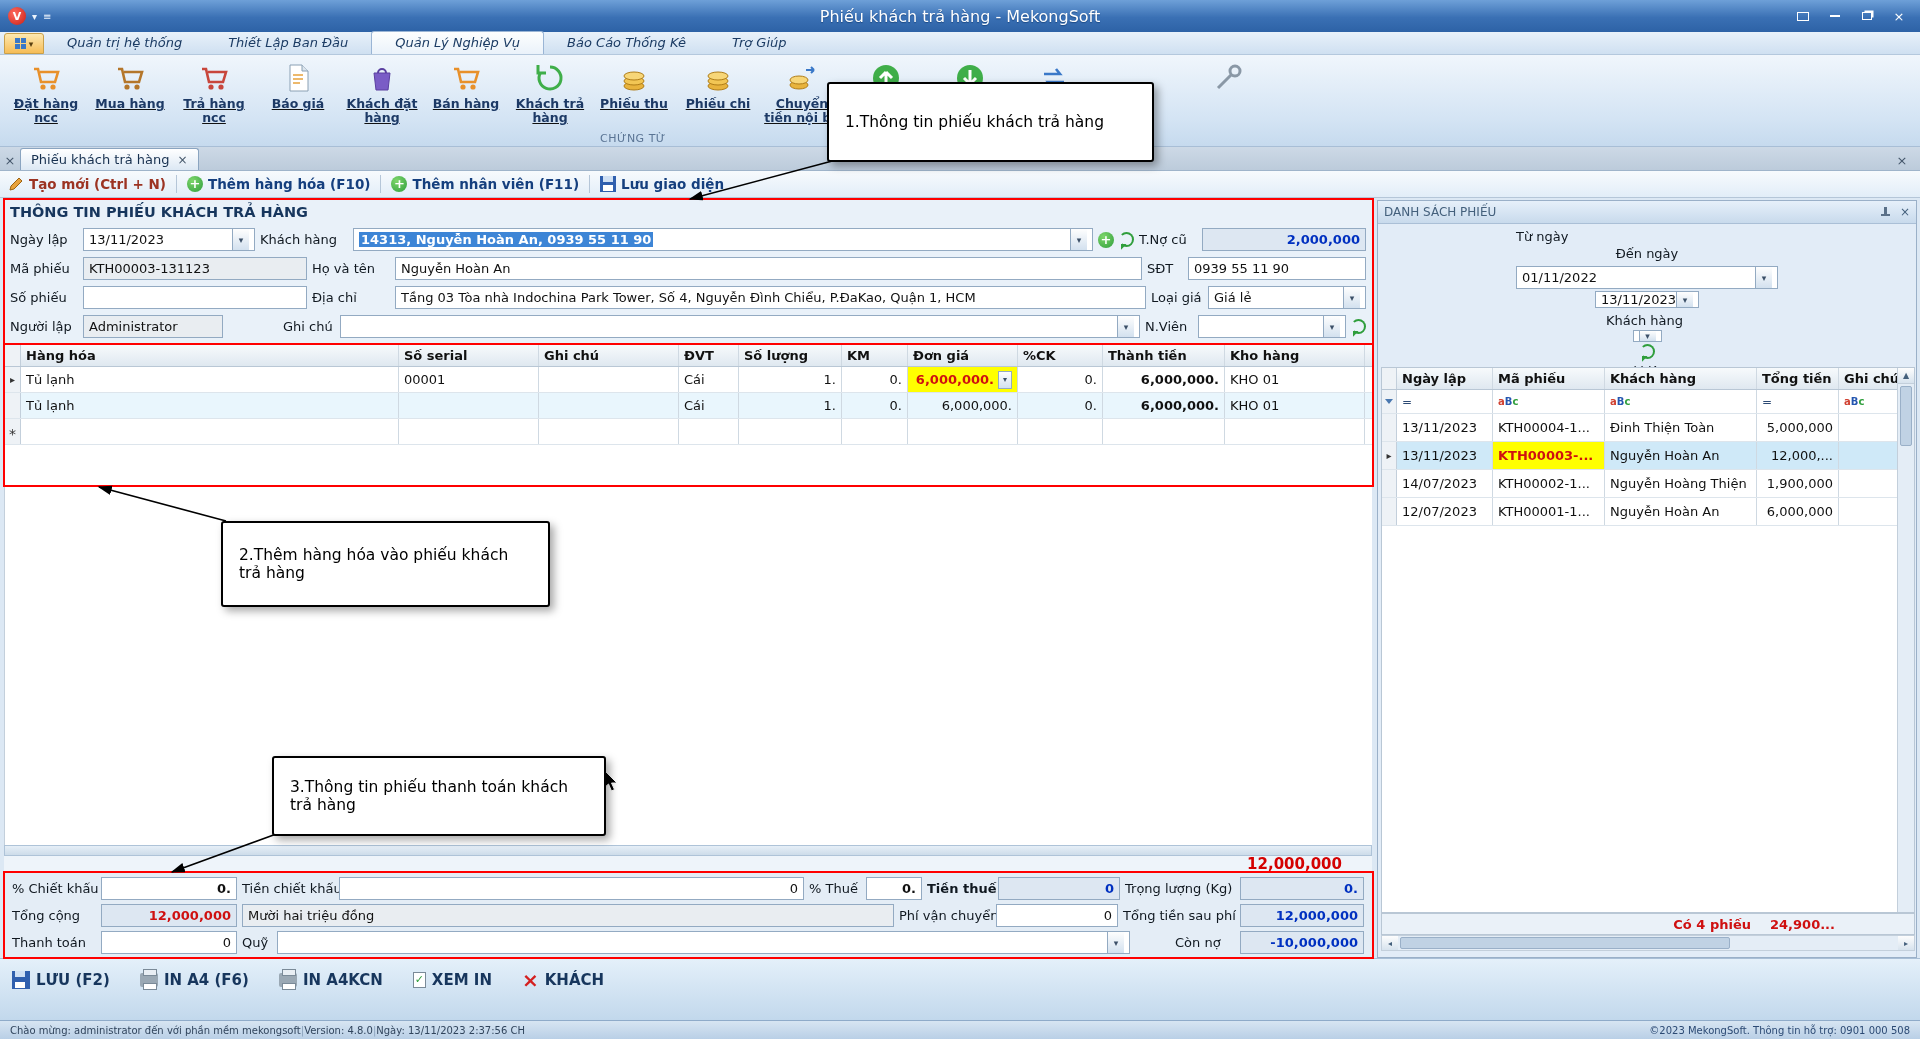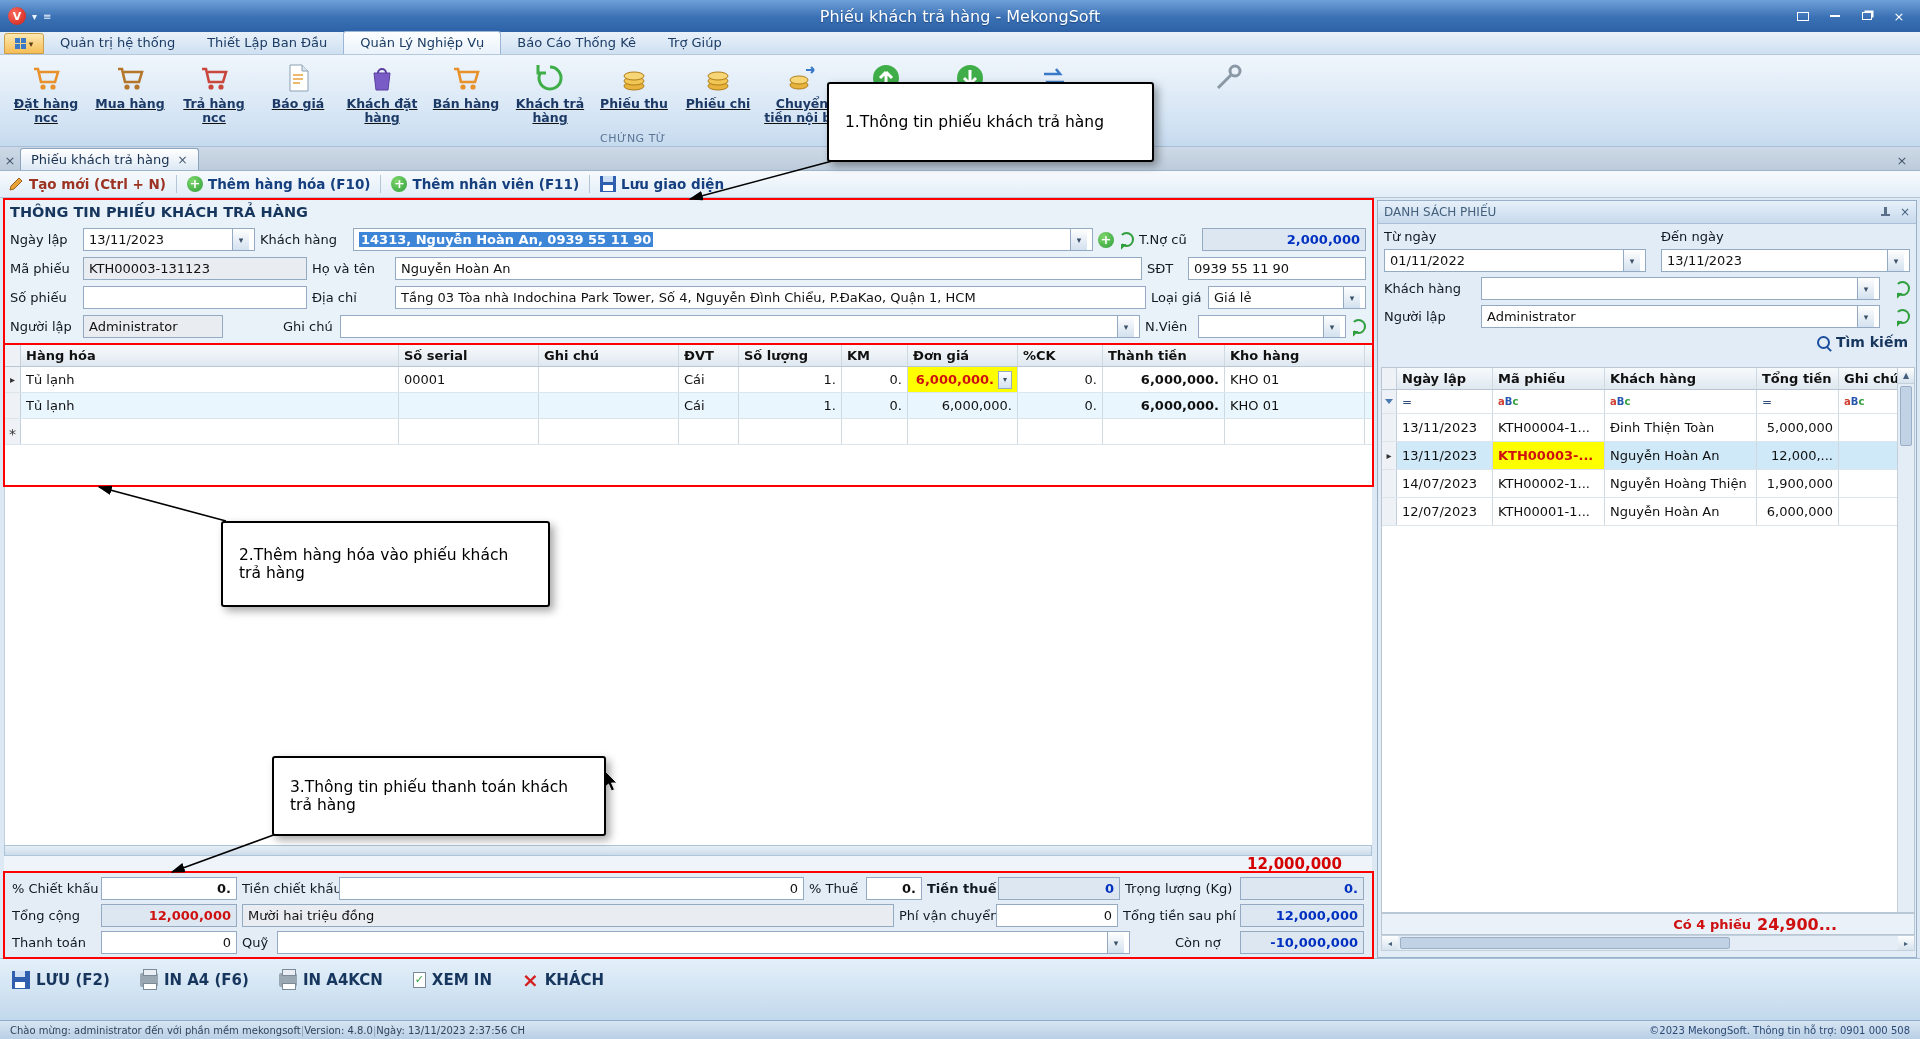--- a/index.html
+++ b/index.html
@@ -24,21 +24,21 @@
   
   .menubar { position:absolute; left:0; top:32px; width:1920px; height:23px;
     background:linear-gradient(#e8f1fa,#cfe0f1); display:flex; align-items:flex-end; border-bottom:1px solid #b4c8dd; }
   .appmenu-btn { width:40px; height:21px; margin-left:4px; border:1px solid #caa04a; border-radius:3px 3px 0 0;
     background:linear-gradient(#fde8b0,#f6bd57); display:flex; align-items:center; justify-content:center; gap:3px; }
   .gridglyph { width:11px; height:11px; background:
     linear-gradient(#3a78c8,#3a78c8) 0 0/5px 5px no-repeat,
     linear-gradient(#3a78c8,#3a78c8) 6px 0/5px 5px no-repeat,
     linear-gradient(#3a78c8,#3a78c8) 0 6px/5px 5px no-repeat,
     linear-gradient(#3a78c8,#3a78c8) 6px 6px/5px 5px no-repeat; }
-  .menu-tab { padding:3px 16px 4px; font-size:13px; color:#1c3c64; }
+  .menu-tab { padding:3px 23px 4px; font-size:13px; color:#1c3c64;font-style:italic; }
   .menu-tab.active { background:linear-gradient(#fdfefe,#eaf2fa); border:1px solid #9ab5d5; border-bottom:none;
     border-radius:3px 3px 0 0; font-weight:normal; }
 
   
   .ribbon { position:absolute; left:0; top:55px; width:1920px; height:92px;
     background:linear-gradient(#f0f6fc,#d4e4f4 70%,#c6daee); border-bottom:1px solid #a8bed6;text-decoration:underline; }
   .ribbon-btns { display:flex; align-items:flex-start; padding:4px 4px 0 4px; height:74px; }
   .rbtn { display:flex; flex-direction:column; align-items:center; width:84px; padding:2px 2px; gap:2px; }
   .rbtn .ric { width:34px; height:34px; display:flex; align-items:center; justify-content:center; }
   .rbtn .rlab { font-size:12.5px; font-weight:bold; color:#1d3a66; text-align:center; line-height:1.15; }
@@ -144,21 +144,21 @@
   .sb-sep { color:#8aa2bc; }
   .sb-right { margin-left:auto; color:#2c4a74; }
 
   
   .rpanel { position:absolute; left:1377px; top:200px; width:540px; height:758px; background:#e2ecf7; border:1px solid #9ab0c8; }
   .rp-header { height:23px; background:linear-gradient(#e6f0fa,#c8daec); border-bottom:1px solid #aabfd6; display:flex; align-items:center; padding:0 6px; font-size:12px; color:#44607c; }
   .rp-hicons { margin-left:auto; display:flex; gap:10px; align-items:center; color:#44607c; }
   .pin-ic { width:9px; height:11px; position:relative; }
   .pin-ic::before { content:""; position:absolute; left:3px; top:0; width:3px; height:7px; background:#5a7088; }
   .pin-ic::after { content:""; position:absolute; left:0px; top:7px; width:9px; height:2px; background:#5a7088; }
-  .rp-row { display:flex; align-items:center; gap:15px; padding:0 6px; margin-top:5px; }
+  .rp-row { display:flex; align-items:center; gap:2px; padding:0 6px; margin-top:5px;flex-direction:column; }
   .rp-lbl82 { width:82px; flex:none; }
   .rp-half { width:262px; flex:none; }
   .search-row { display:flex; justify-content:flex-end; padding:6px 8px 4px; }
   .search-btn { display:flex; align-items:center; gap:6px; font-size:14px; font-weight:bold; color:#17365d; }
 
   .rgrid { position:absolute; left:3px; top:166px; width:534px; height:546px; background:#fff; border:1px solid #b9c7d5; }
   .rg-head { display:flex; height:22px; background:linear-gradient(#f7fafc,#dfe8f0); border-bottom:1px solid #b9c7d5; font-weight:bold; }
   .rg-filter { display:flex; height:24px; border-bottom:1px solid #dde5ec; background:#fff; }
   .rg-row { display:flex; height:28px; border-bottom:1px solid #dde5ec; background:#fff; }
   .rg-row.sel { background:#cfe9f8; }
@@ -723,21 +723,21 @@
       </div>
       <div class="rg-vscroll">
         <div class="sarr">▲</div>
         <div class="thumb"></div>
       </div>
     </div>
 
     <div class="rg-footer">
       <div style="width:223px;flex:none;"></div>
       <div class="redv" style="width:152px;flex:none;text-align:right;padding-right:6px;font-size:13px;">Có 4 phiếu</div>
-      <div class="redv" style="width:82px;flex:none;text-align:right;padding-right:4px;font-size:16px;">24,900...</div>
+      <div class="redv" style="width:82px;flex:none;text-align:right;padding-right:4px;font-size:13px;">24,900...</div>
     </div>
     <div class="rg-hscroll">
       <div class="harr">◂</div>
       <div class="hthumb"></div>
       <div class="harr" style="margin-left:auto;">▸</div>
     </div>
   </div>
 
   <div class="redbox" style="left:3px; top:198px; width:1371px; height:147px;"></div>
   <div class="redbox" style="left:3px; top:343px; width:1371px; height:144px;"></div>

